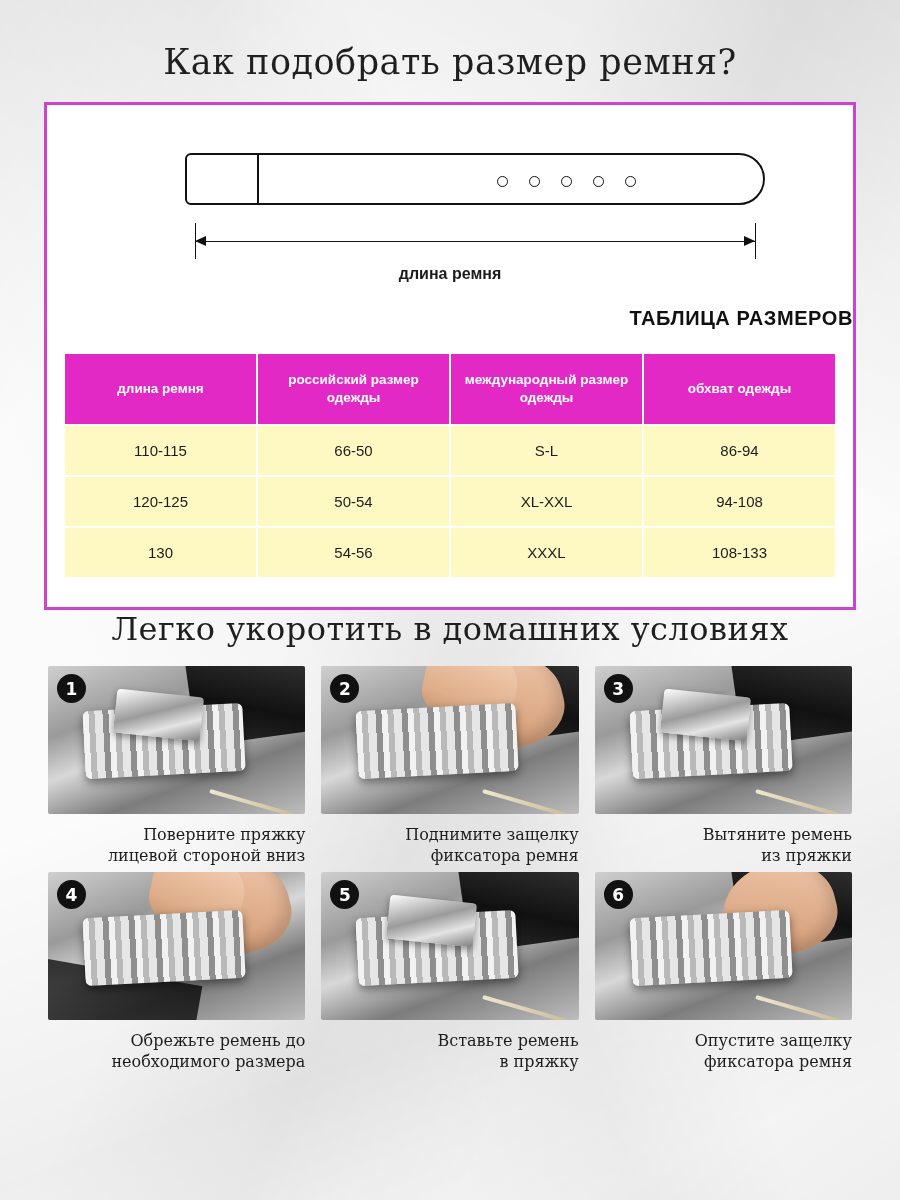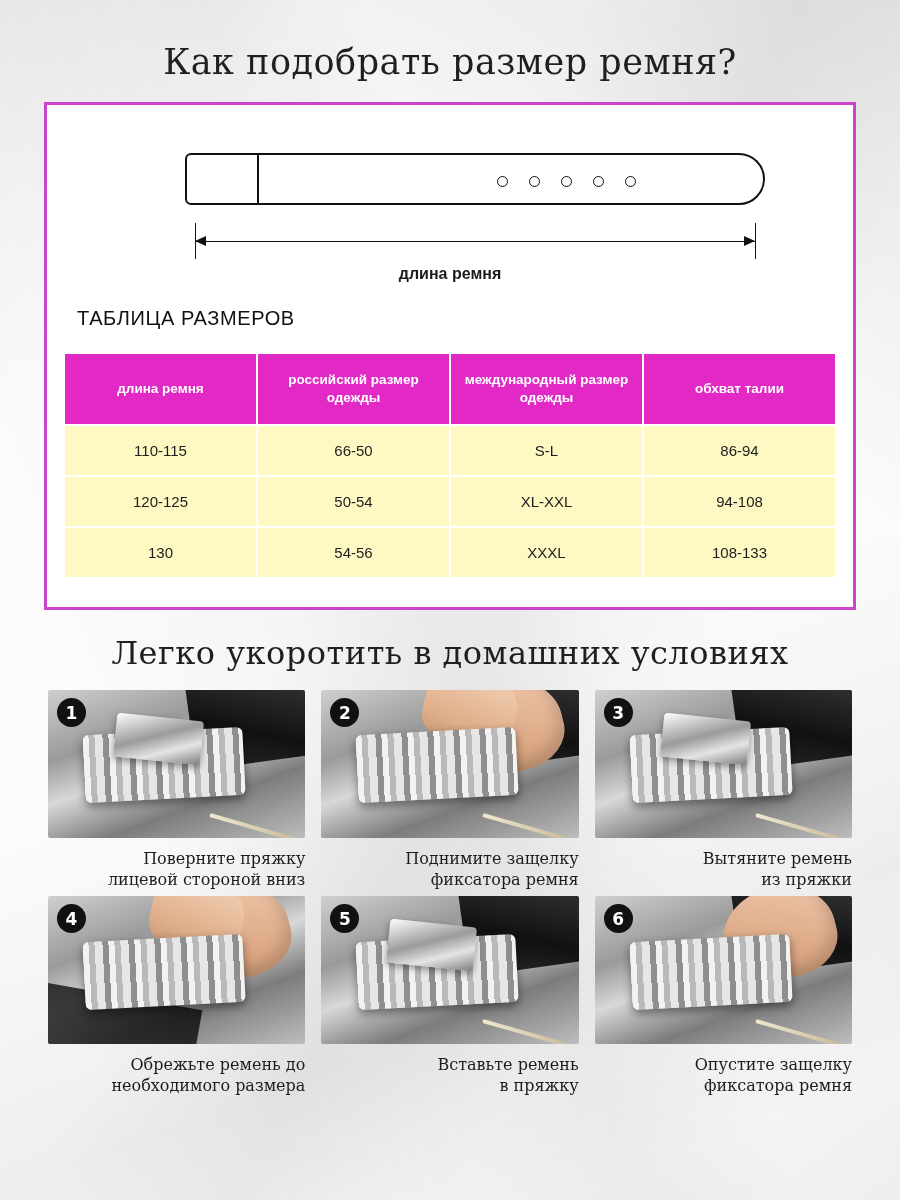--- a/index.html
+++ b/index.html
@@ -100,23 +100,23 @@
   .belt-caption {
     position: absolute;
     top: 132px; left: 0; width: 100%;
     text-align: center;
     font-size: 16px;
     font-weight: bold;
     color: #1b1b1b;
   }
 
   .table-title {
-    text-align: left;
+    text-align: right;
     font-size: 20px;
-    font-weight: normal;
+    font-weight: bold;
     color: #111;
     letter-spacing: 0.6px;
     margin-top: 14px;
     padding-left: 30px;
   }
 
   table.size-table {
     margin: 22px auto 0 auto;
     width: 774px;
     border-collapse: collapse;
@@ -139,21 +139,20 @@
     padding: 16px 8px;
     text-align: center;
     border: 2px solid #ffffff;
   }
 
   .second-title {
     text-align: center;
     font-size: 32px;
     color: #1f1f1f;
     font-weight: 400;
-    padding-top: 24px;
     letter-spacing: 0.5px;
     font-family: "DejaVu Serif", serif;
   }
 
   .steps {
     display: grid;
     grid-template-columns: repeat(3, 1fr);
     gap: 6px 16px;
     padding: 18px 48px 0 48px;
   }
@@ -280,21 +279,21 @@
     </div>
 
     <div class="table-title">ТАБЛИЦА РАЗМЕРОВ</div>
 
     <table class="size-table">
       <thead>
         <tr>
           <th>длина ремня</th>
           <th>российский размер одежды</th>
           <th>международный размер одежды</th>
-          <th>обхват талии</th>
+          <th>обхват одежды</th>
         </tr>
       </thead>
       <tbody>
         <tr>
           <td>110-115</td>
           <td>66-50</td>
           <td>S-L</td>
           <td>86-94</td>
         </tr>
         <tr>

